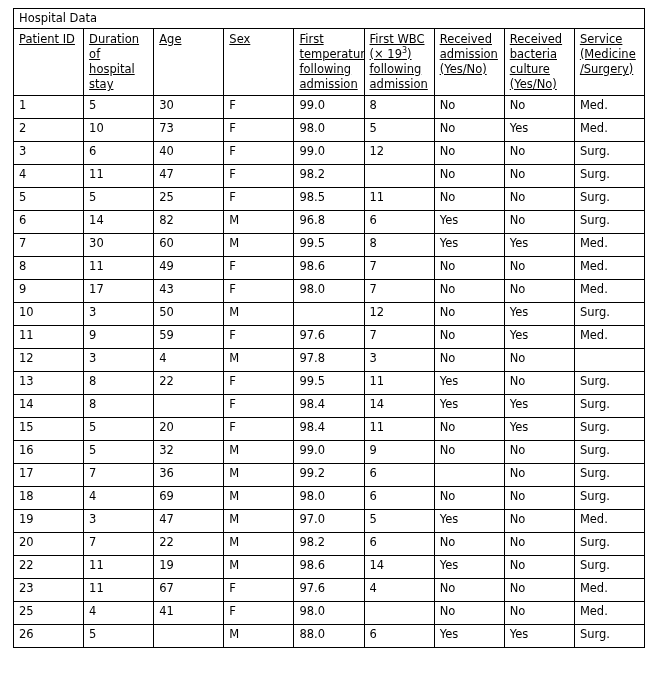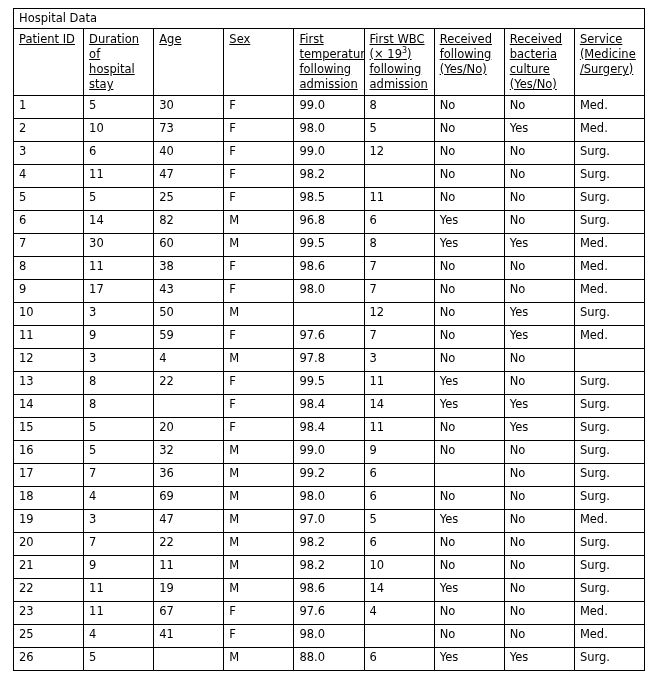--- a/index.html
+++ b/index.html
@@ -83,21 +83,21 @@
       <tr>
         <td class="title-cell" colspan="9">Hospital Data</td>
       </tr>
       <tr>
         <td class="col-head c0">Patient ID</td>
         <td class="col-head c1">Duration of hospital stay</td>
         <td class="col-head c2">Age</td>
         <td class="col-head c3">Sex</td>
         <td class="col-head c4">First temperature following admission</td>
         <td class="col-head c5"><span>First WBC (× 19</span><sup>3</sup><span>) following admission</span></td>
-        <td class="col-head c6">Received following (Yes/No)</td>
+        <td class="col-head c6">Received admission (Yes/No)</td>
         <td class="col-head c7">Received bacteria culture (Yes/No)</td>
         <td class="col-head c8">Service (Medicine /Surgery)</td>
       </tr>
     </thead>
     <tbody id="table-body">
         <tr>
           <td class="c0">1</td>
           <td class="c1">5</td>
           <td class="c2">30</td>
           <td class="c3">F</td>
@@ -169,21 +169,21 @@
           <td class="c3">M</td>
           <td class="c4">99.5</td>
           <td class="c5">8</td>
           <td class="c6">Yes</td>
           <td class="c7">Yes</td>
           <td class="c8">Med.</td>
         </tr>
         <tr>
           <td class="c0">8</td>
           <td class="c1">11</td>
-          <td class="c2">38</td>
+          <td class="c2">49</td>
           <td class="c3">F</td>
           <td class="c4">98.6</td>
           <td class="c5">7</td>
           <td class="c6">No</td>
           <td class="c7">No</td>
           <td class="c8">Med.</td>
         </tr>
         <tr>
           <td class="c0">9</td>
           <td class="c1">17</td>
@@ -305,31 +305,20 @@
           <td class="c7">No</td>
           <td class="c8">Med.</td>
         </tr>
         <tr>
           <td class="c0">20</td>
           <td class="c1">7</td>
           <td class="c2">22</td>
           <td class="c3">M</td>
           <td class="c4">98.2</td>
           <td class="c5">6</td>
-          <td class="c6">No</td>
-          <td class="c7">No</td>
-          <td class="c8">Surg.</td>
-        </tr>
-        <tr>
-          <td class="c0">21</td>
-          <td class="c1">9</td>
-          <td class="c2">11</td>
-          <td class="c3">M</td>
-          <td class="c4">98.2</td>
-          <td class="c5">10</td>
           <td class="c6">No</td>
           <td class="c7">No</td>
           <td class="c8">Surg.</td>
         </tr>
         <tr>
           <td class="c0">22</td>
           <td class="c1">11</td>
           <td class="c2">19</td>
           <td class="c3">M</td>
           <td class="c4">98.6</td>

